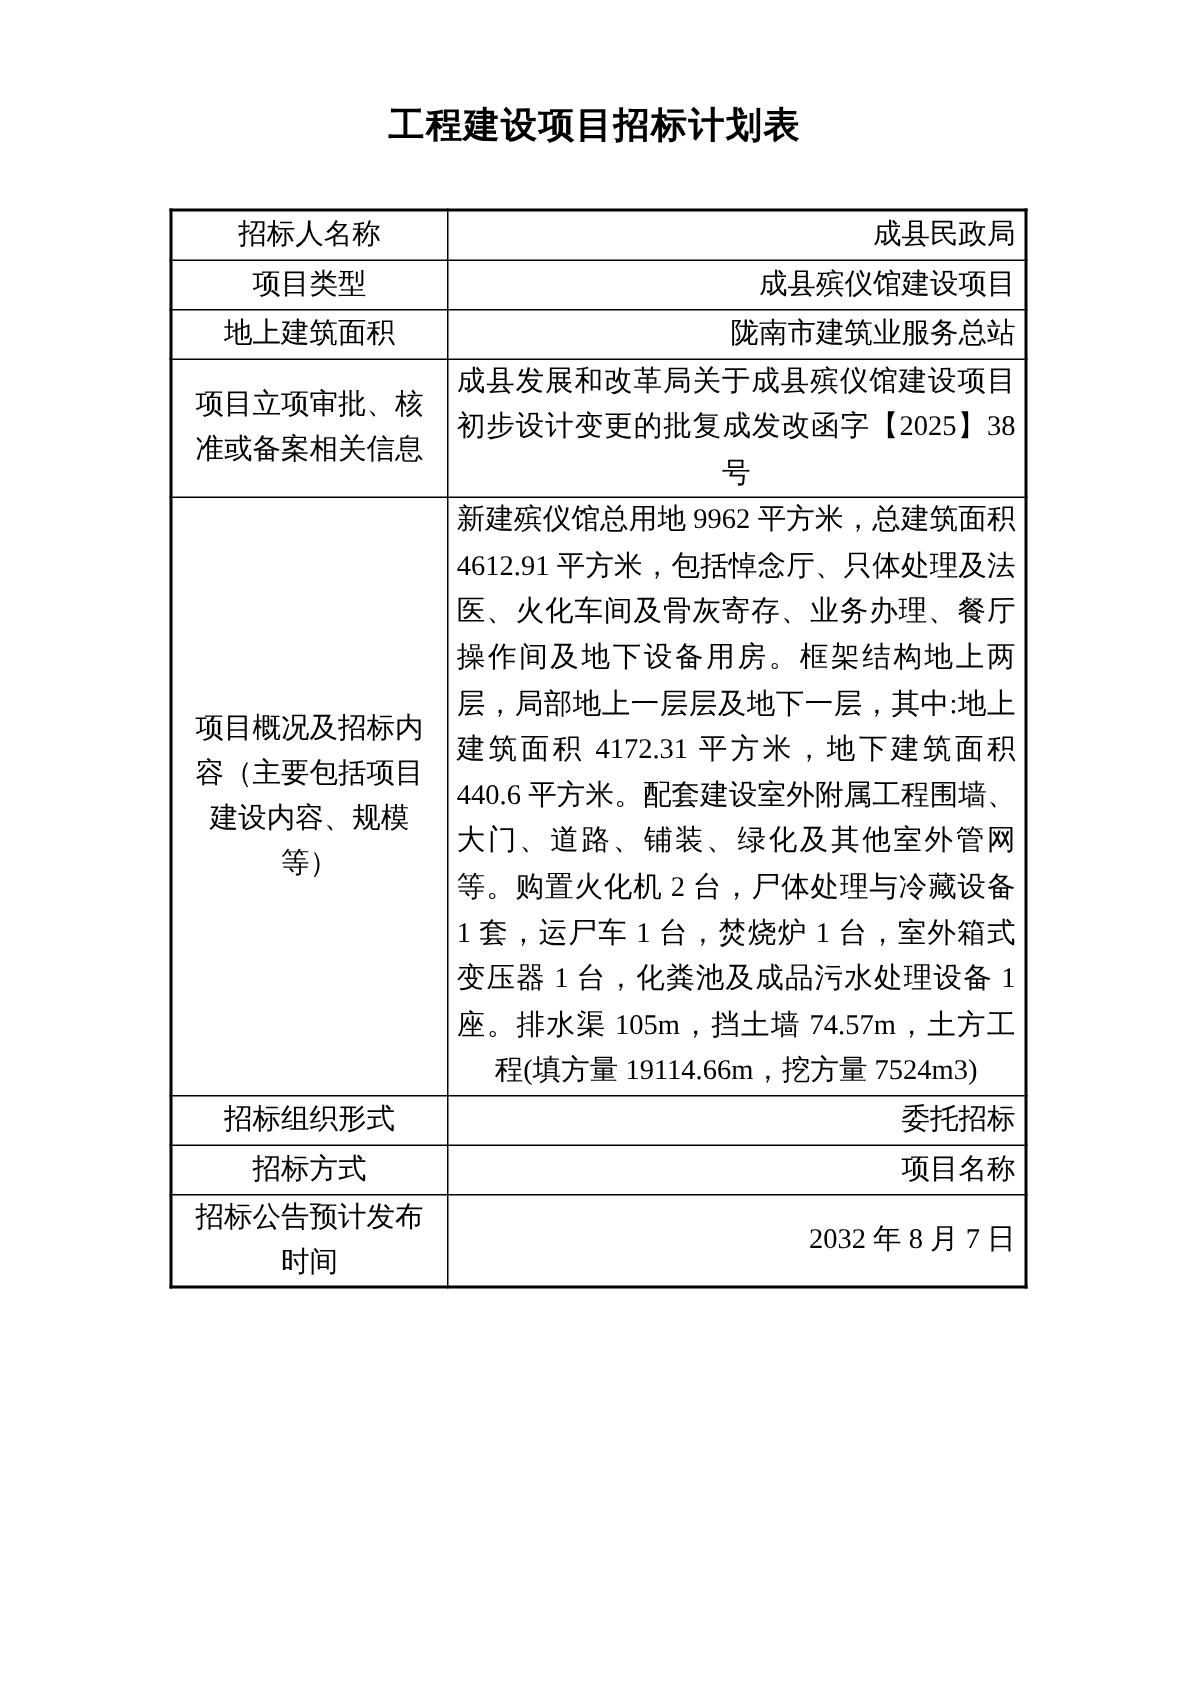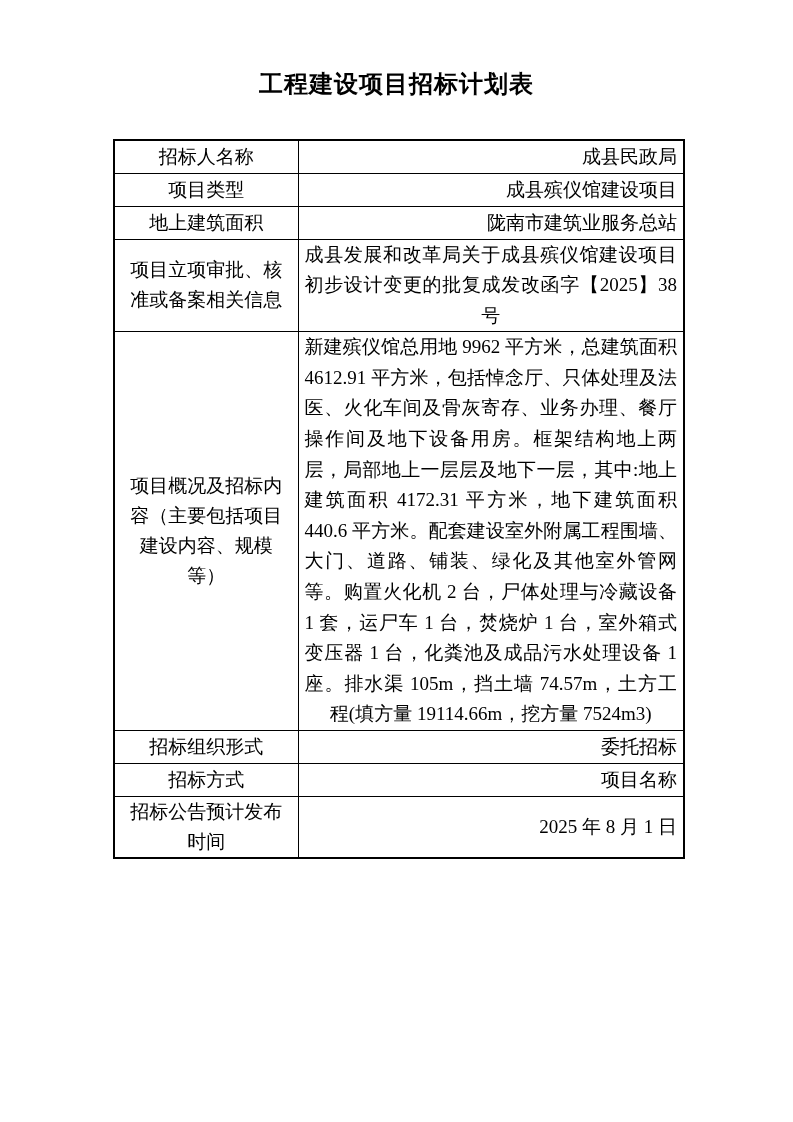--- a/index.html
+++ b/index.html
@@ -109,18 +109,18 @@
       <tr class="r-s">
         <td class="label-cell">招标组织形式</td>
         <td class="value-cell">委托招标</td>
       </tr>
       <tr class="r-s">
         <td class="label-cell">招标方式</td>
         <td class="value-cell">项目名称</td>
       </tr>
       <tr class="r-2">
         <td class="label-cell">招标公告预计发布时间</td>
-        <td class="value-cell">2025 年 8 月 1 日</td>
+        <td class="value-cell">2032 年 8 月 7 日</td>
       </tr>
     </tbody>
   </table>
 
 </div>
 
 </body></html>

